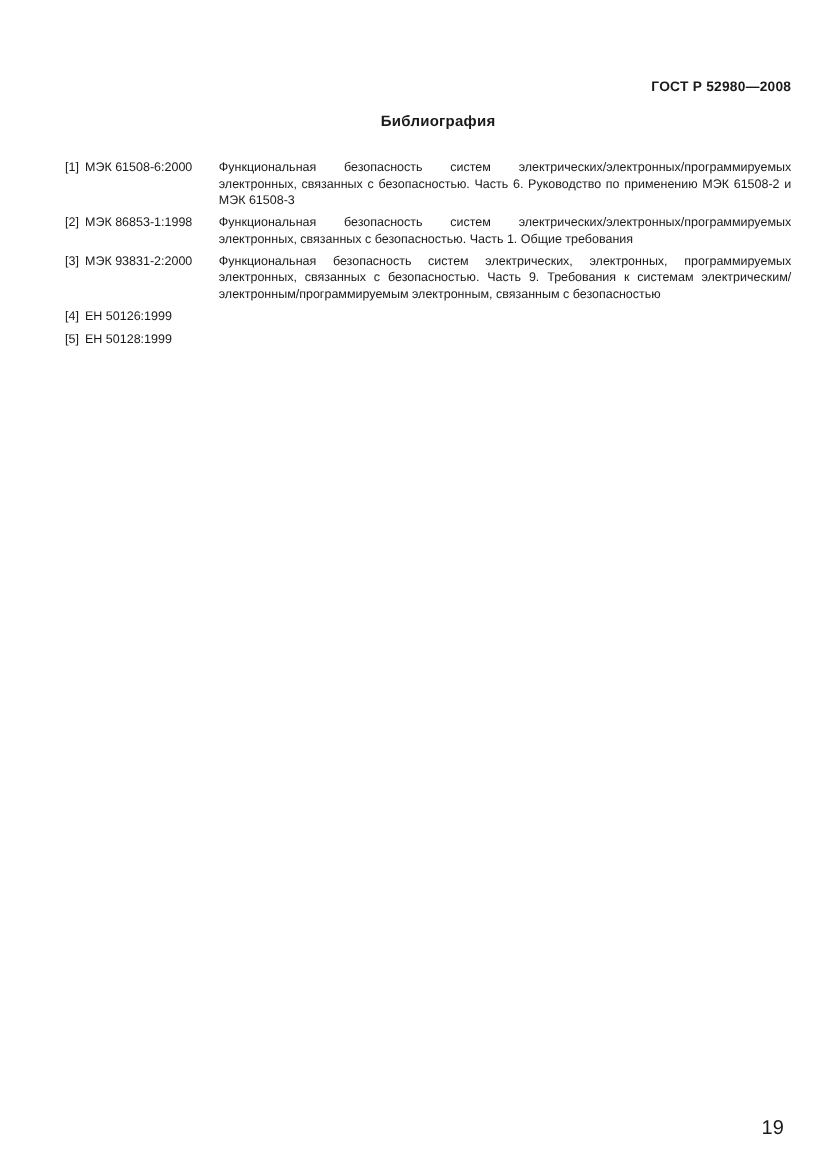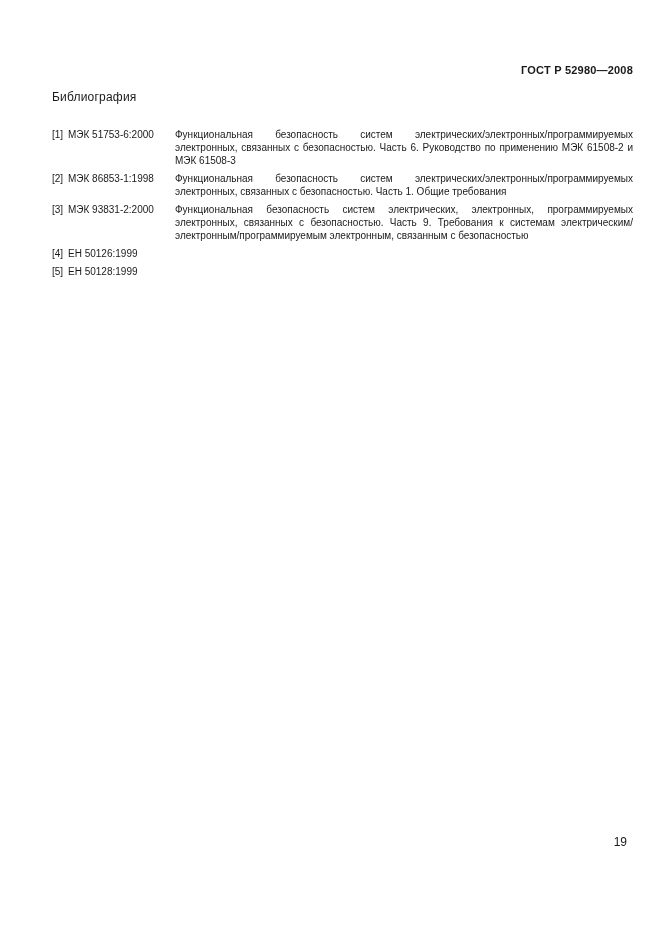--- a/index.html
+++ b/index.html
@@ -25,23 +25,23 @@
     text-align: right;
     font-size: 11px;
     font-weight: bold;
     letter-spacing: 0.2px;
   }
   .doc-title {
     position: absolute;
     top: 90px;
     left: 52px;
     right: 60px;
-    text-align: left;
+    text-align: center;
     font-size: 12px;
-    font-weight: normal;
+    font-weight: bold;
     letter-spacing: 0.2px;
   }
   .entries {
     position: absolute;
     top: 128px;
     left: 52px;
     right: 76px;
   }
   .entry {
     display: flex;
@@ -59,40 +59,40 @@
   .entry-ref {
     flex: 0 0 16px;
     width: 16px;
   }
   .entry-desc {
     flex: 1 1 auto;
     text-align: justify;
   }
   .page-number {
     position: absolute;
-    top: 835px;
+    top: 894px;
     right: 82px;
-    font-size: 12px;
+    font-size: 16px;
   }
 </style>
 </head>
 <body>
 
 <div class="page">
 
   <div class="doc-header">ГОСТ Р 52980—2008</div>
 
   <div class="doc-title">Библиография</div>
 
   <div class="entries">
 
     <div class="entry">
       <div class="entry-label">
         <span class="entry-ref">[1]</span>
-        <span class="entry-code">МЭК 51753-6:2000</span>
+        <span class="entry-code">МЭК 61508-6:2000</span>
       </div>
       <div class="entry-desc">Функциональная безопасность систем электрических/электронных/программируемых электронных, связанных с безопасностью. Часть 6. Руководство по применению МЭК 61508-2 и МЭК 61508-3</div>
     </div>
 
     <div class="entry">
       <div class="entry-label">
         <span class="entry-ref">[2]</span>
         <span class="entry-code">МЭК 86853-1:1998</span>
       </div>
       <div class="entry-desc">Функциональная безопасность систем электрических/электронных/программируемых электронных, связанных с безопасностью. Часть 1. Общие требования</div>

